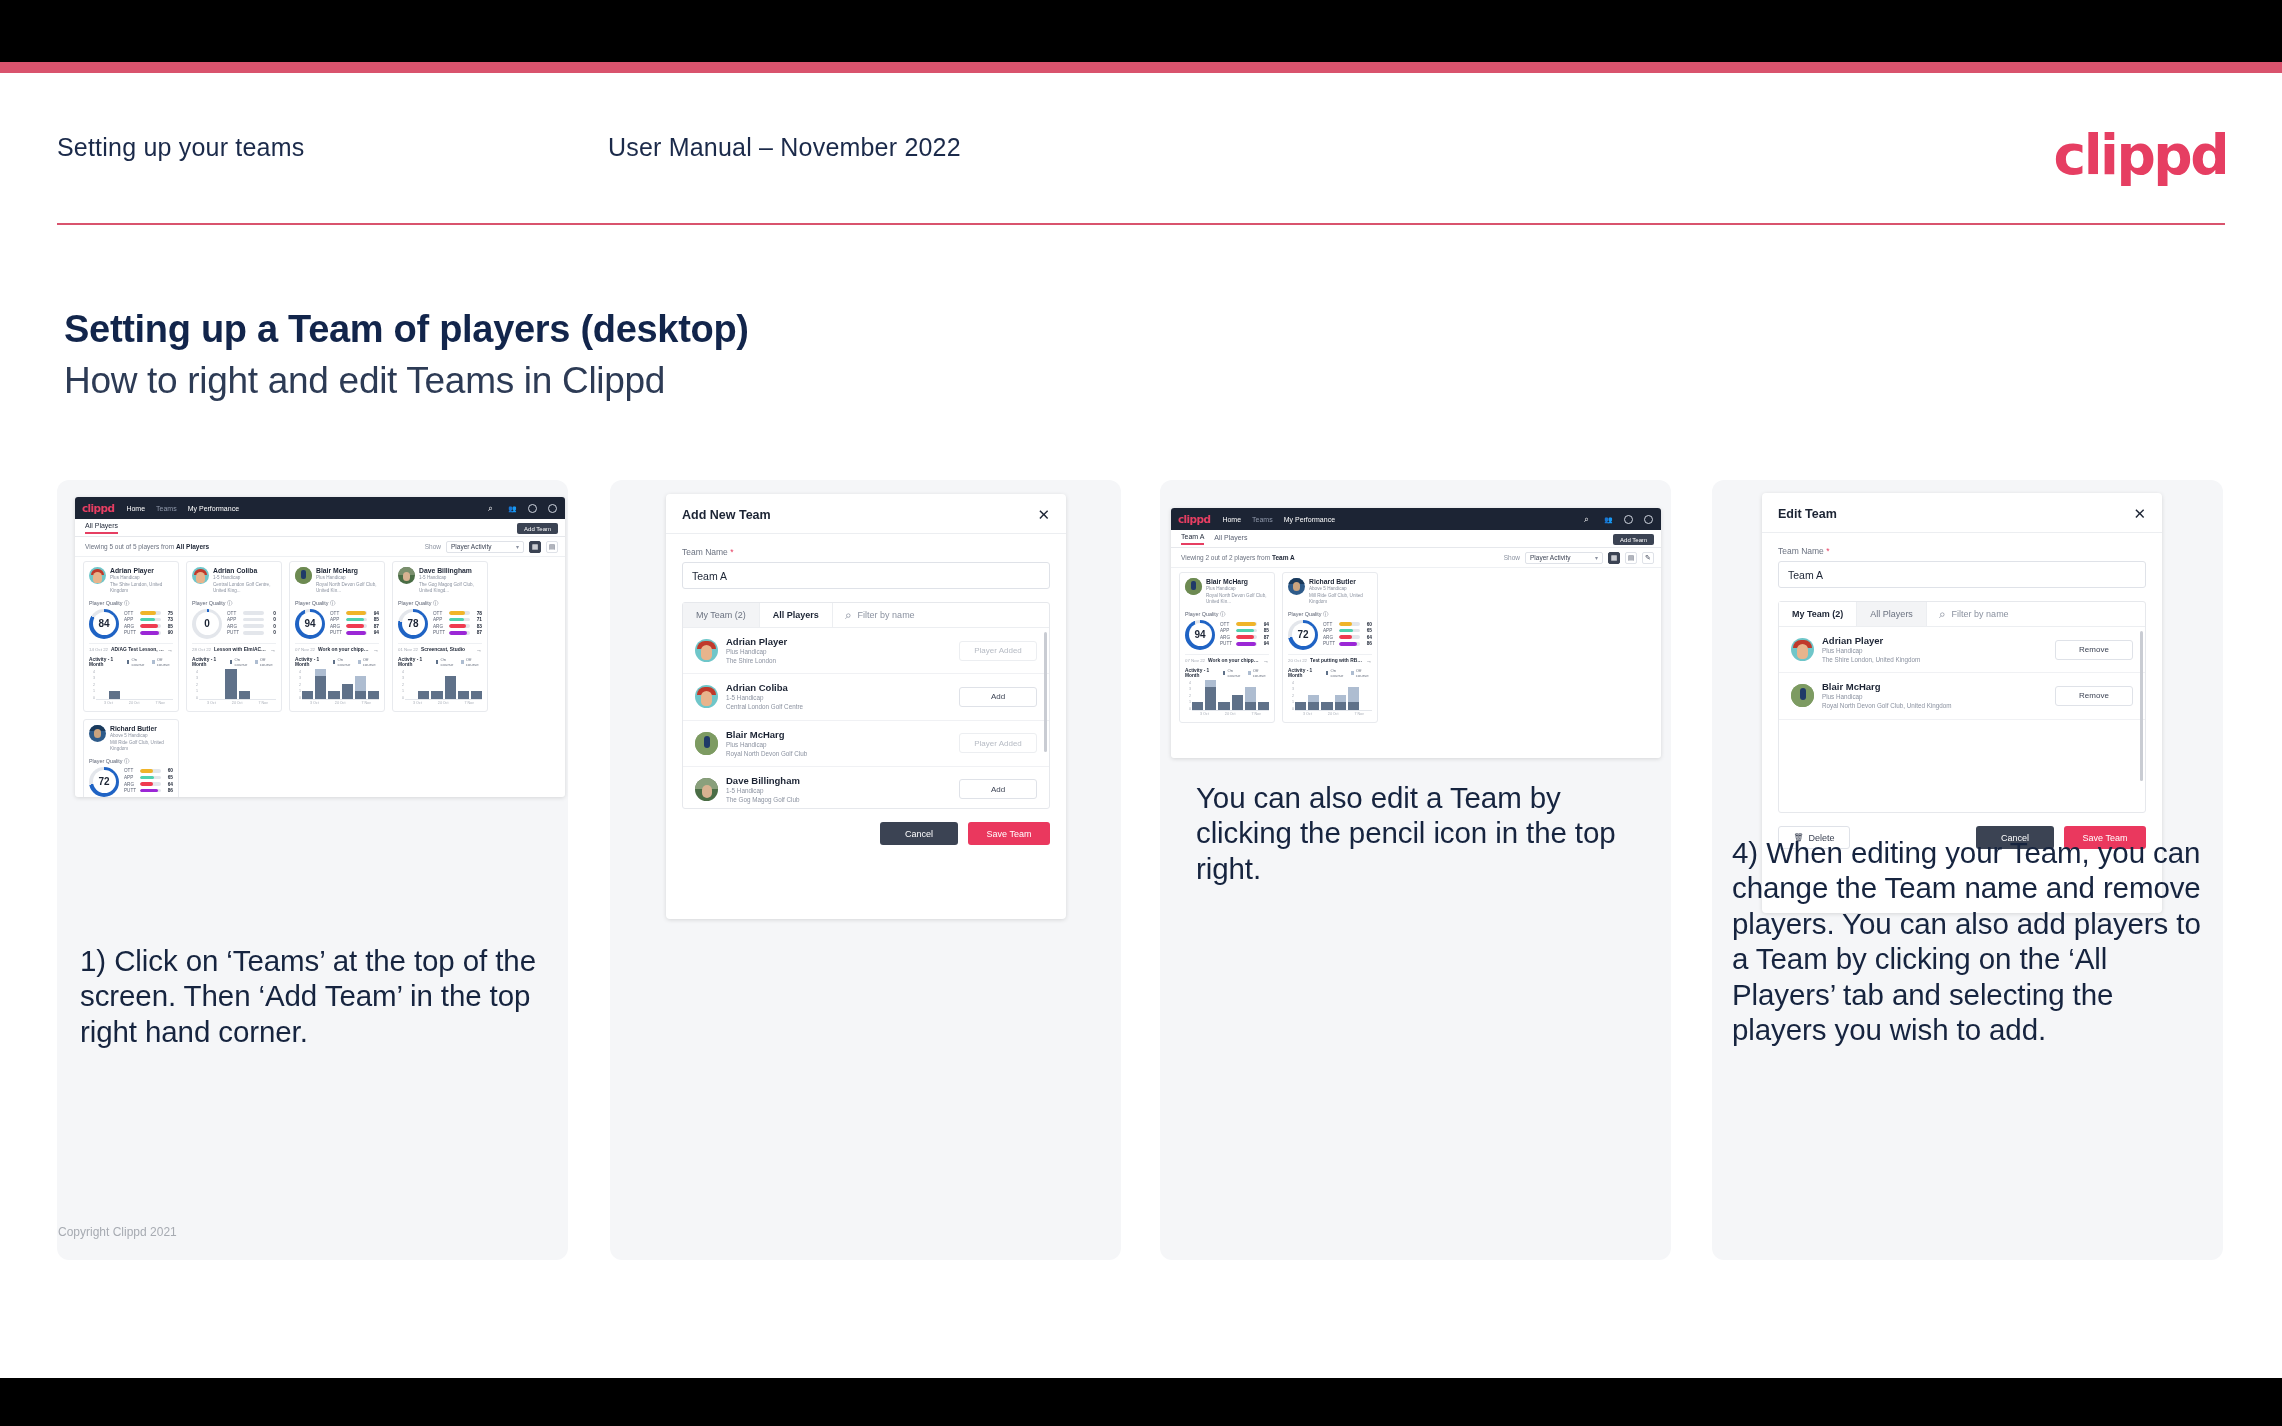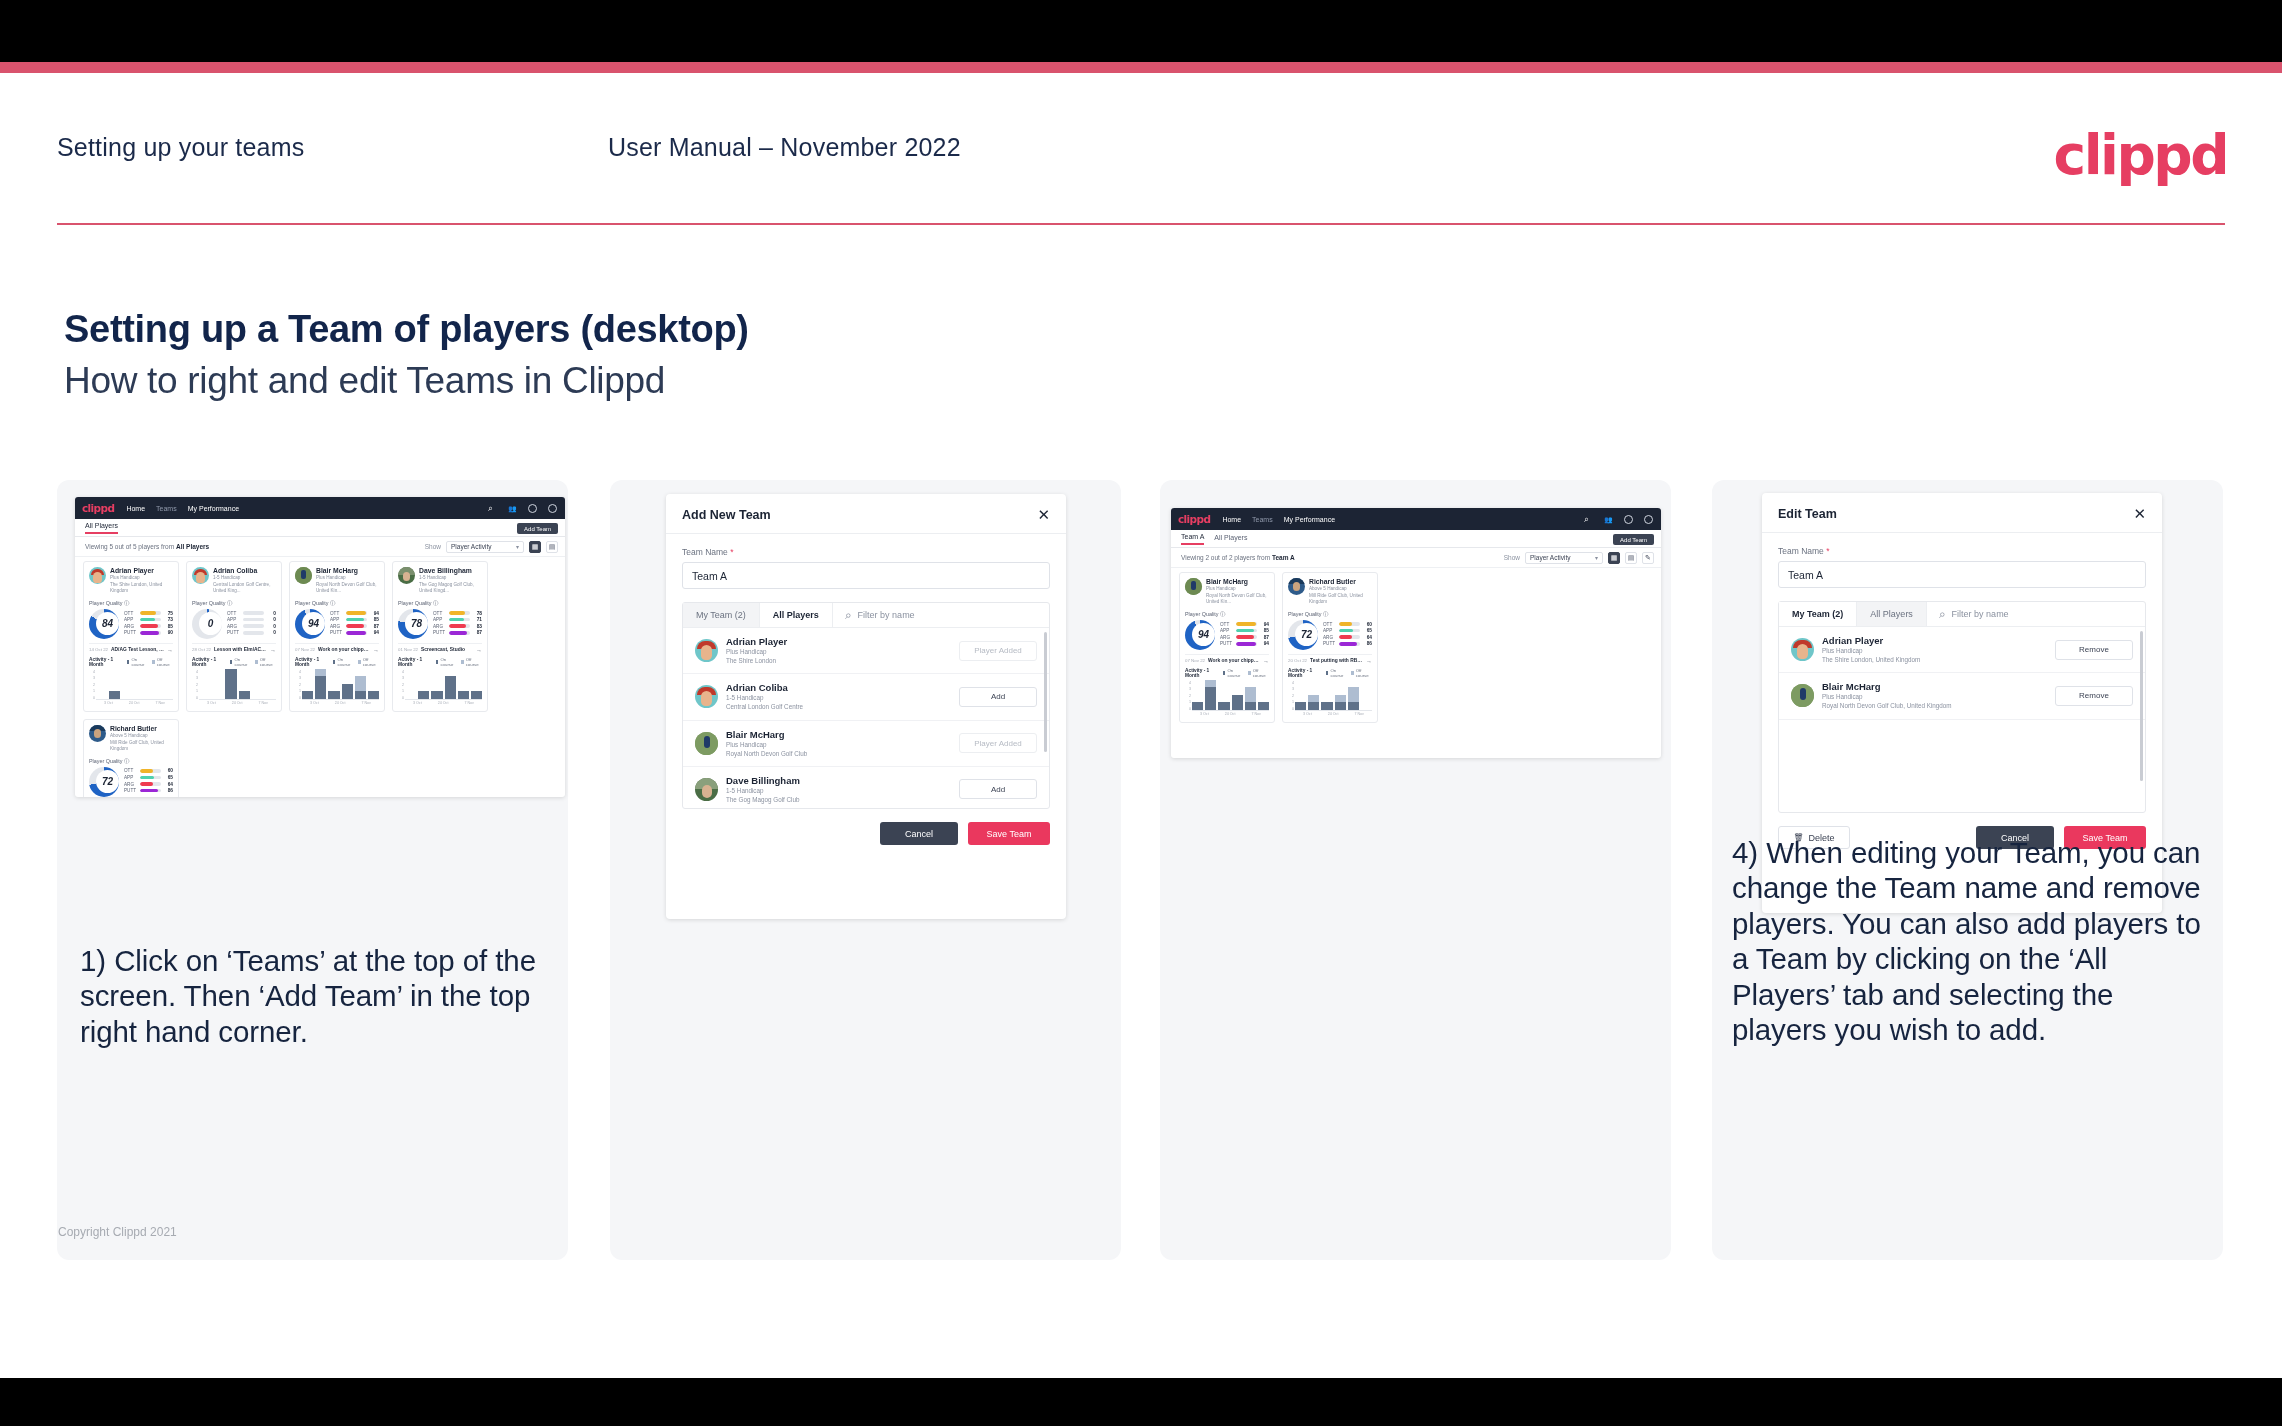--- a/index.html
+++ b/index.html
@@ -154,22 +154,22 @@
   .avatar.blue { background:#2e5b8a; }
   .avatar.blue .av-hair{ background:#1a3a5c; left:0; top:0; width:17px; height:6px; border-radius:0;}
   .avatar.blue .av-face{ background:#caa37e; left:5px; top:4px; width:7px; height:9px; border-radius:4px;}
 
   .pc-name { font-size:6.8px; font-weight:700; color:#1c2434; line-height:1.25; }
   .pc-sub { font-size:4.6px; color:#8b92a0; line-height:1.4; }
   .pq-lbl { font-size:5.4px; color:#5b6273; margin-top:5px; }
   .pq-row { display:flex; align-items:center; gap:5px; margin-top:2px; }
   .ring {
     width:30px; height:30px; border-radius:50%; flex:none;
-    display:flex; align-items:center; justify-content:flex-end;
-    font-size:10px; font-weight:700; color:#1c2434;font-style:italic;
+    display:flex; align-items:center; justify-content:center;
+    font-size:10px; font-weight:700; color:#1c2434;
   }
   .bars { flex:1; }
   .bar-row { display:flex; align-items:center; gap:3px; margin-bottom:1.6px; }
   .bar-lbl { font-size:4.6px; color:#5b6273; width:13px; }
   .bar-track { flex:1; height:3.6px; background:#e3e6eb; border-radius:2px; overflow:hidden; }
   .bar-fill { height:100%; border-radius:2px; }
   .bar-val { font-size:4.8px; font-weight:700; color:#1c2434; width:9px; text-align:right; }
   .pc-note {
     display:flex; align-items:center; gap:3px; margin-top:4px;
     border-top:1px solid #eef0f3; padding-top:3px;
@@ -1011,20 +1011,21 @@
                 <div class="xax">
                   <i>3 Oct</i>
                   <i>24 Oct</i>
                   <i>7 Nov</i>
                 </div>
               </div>
             </div>
           </div>
         </div>
       <div class="caption" id="cap3">
+          <p>You can also edit a Team by clicking the pencil icon in the top right.</p>
         </div>
     </div>
 
     <div class="card" id="card4">
       <div class="shot dlg" id="shot4" style="left:50px; top:13px; width:400px; height:420px;">
           <div class="dlg-hd">
             <div class="dlg-title">Edit Team</div>
             <div class="dlg-x">✕</div>
           </div>
           <div class="dlg-body">

